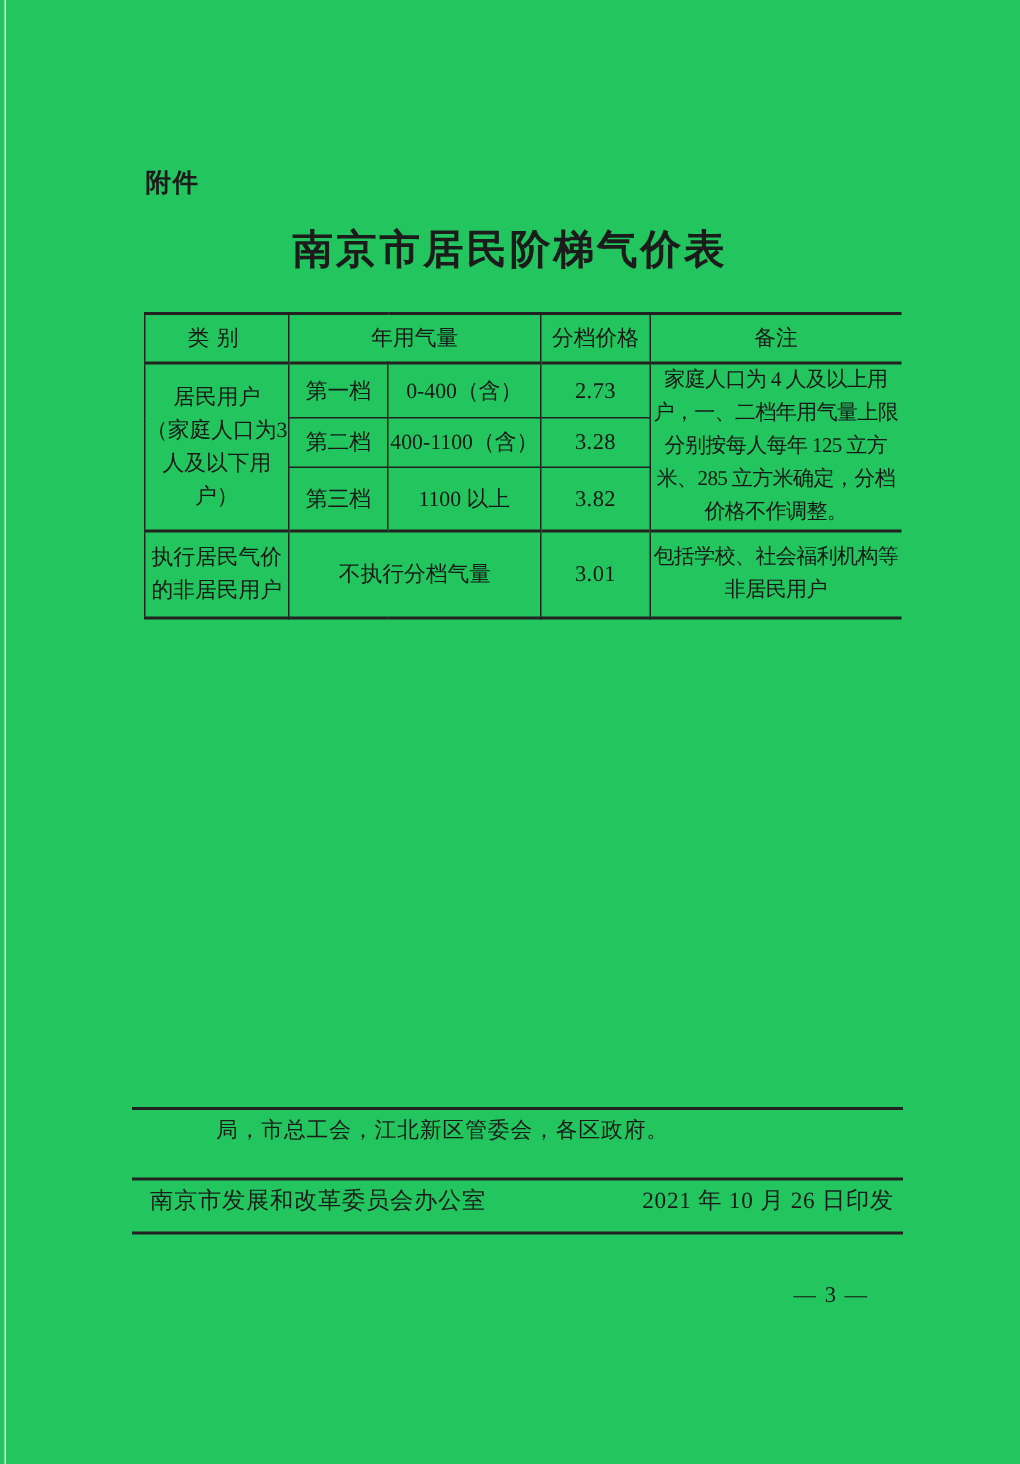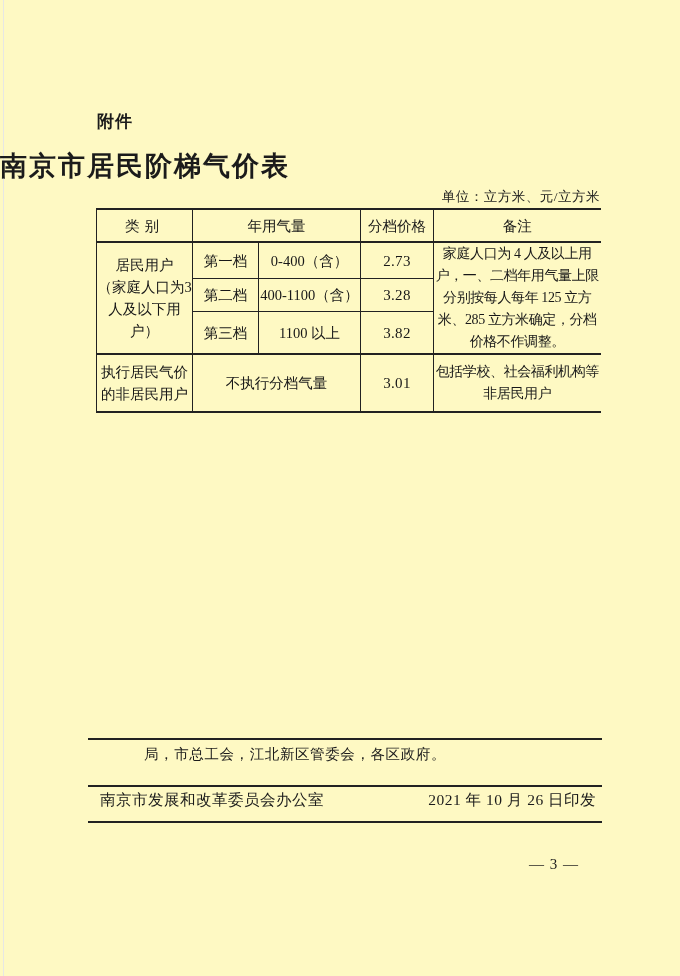--- a/index.html
+++ b/index.html
@@ -1,35 +1,35 @@
 <!DOCTYPE html>
 <html><head>
 <meta charset="utf-8">
 <style>
   html,body{margin:0;padding:0;background:#ffffff;}
   .page{
     position:relative;
     width:680px;height:976px;
-    background:#fef9c3;
+    background:#22c55e;
     overflow:hidden;
     font-family:"Liberation Serif","DejaVu Serif",serif;
     color:#1b1b1b;
   }
   .scan-edge{
     position:absolute;left:3px;top:0;width:1px;height:976px;
     background:#e7e7e4;
   }
   .attachment{
     position:absolute;left:97px;top:110px;
     font-family:"Liberation Sans","DejaVu Sans",sans-serif;
     font-weight:700;font-size:17px;letter-spacing:1px;
   }
   .title{
     position:absolute;left:0;top:148px;width:680px;margin:0;
-    text-align:left;
+    text-align:center;
     font-size:27px;font-weight:700;letter-spacing:2px;
   }
   .unit-note{
     position:absolute;right:80px;top:188px;
     font-size:13.5px;letter-spacing:0.5px;
   }
   
   table.price-table{
     position:absolute;left:96px;top:208px;width:504px;
     border-collapse:collapse;table-layout:fixed;
@@ -85,21 +85,20 @@
 <body>
 
 <div class="page">
 
   <div class="scan-edge"></div>
 
   <div class="attachment">附件</div>
 
   <h1 class="title">南京市居民阶梯气价表</h1>
 
-  <div class="unit-note">单位：立方米、元/立方米</div>
 
   <table class="price-table">
     <colgroup>
       <col style="width:96px">
         <col style="width:66px">
         <col style="width:102px">
       <col style="width:73px">
         <col style="width:167px">
     </colgroup>
     <tbody>

